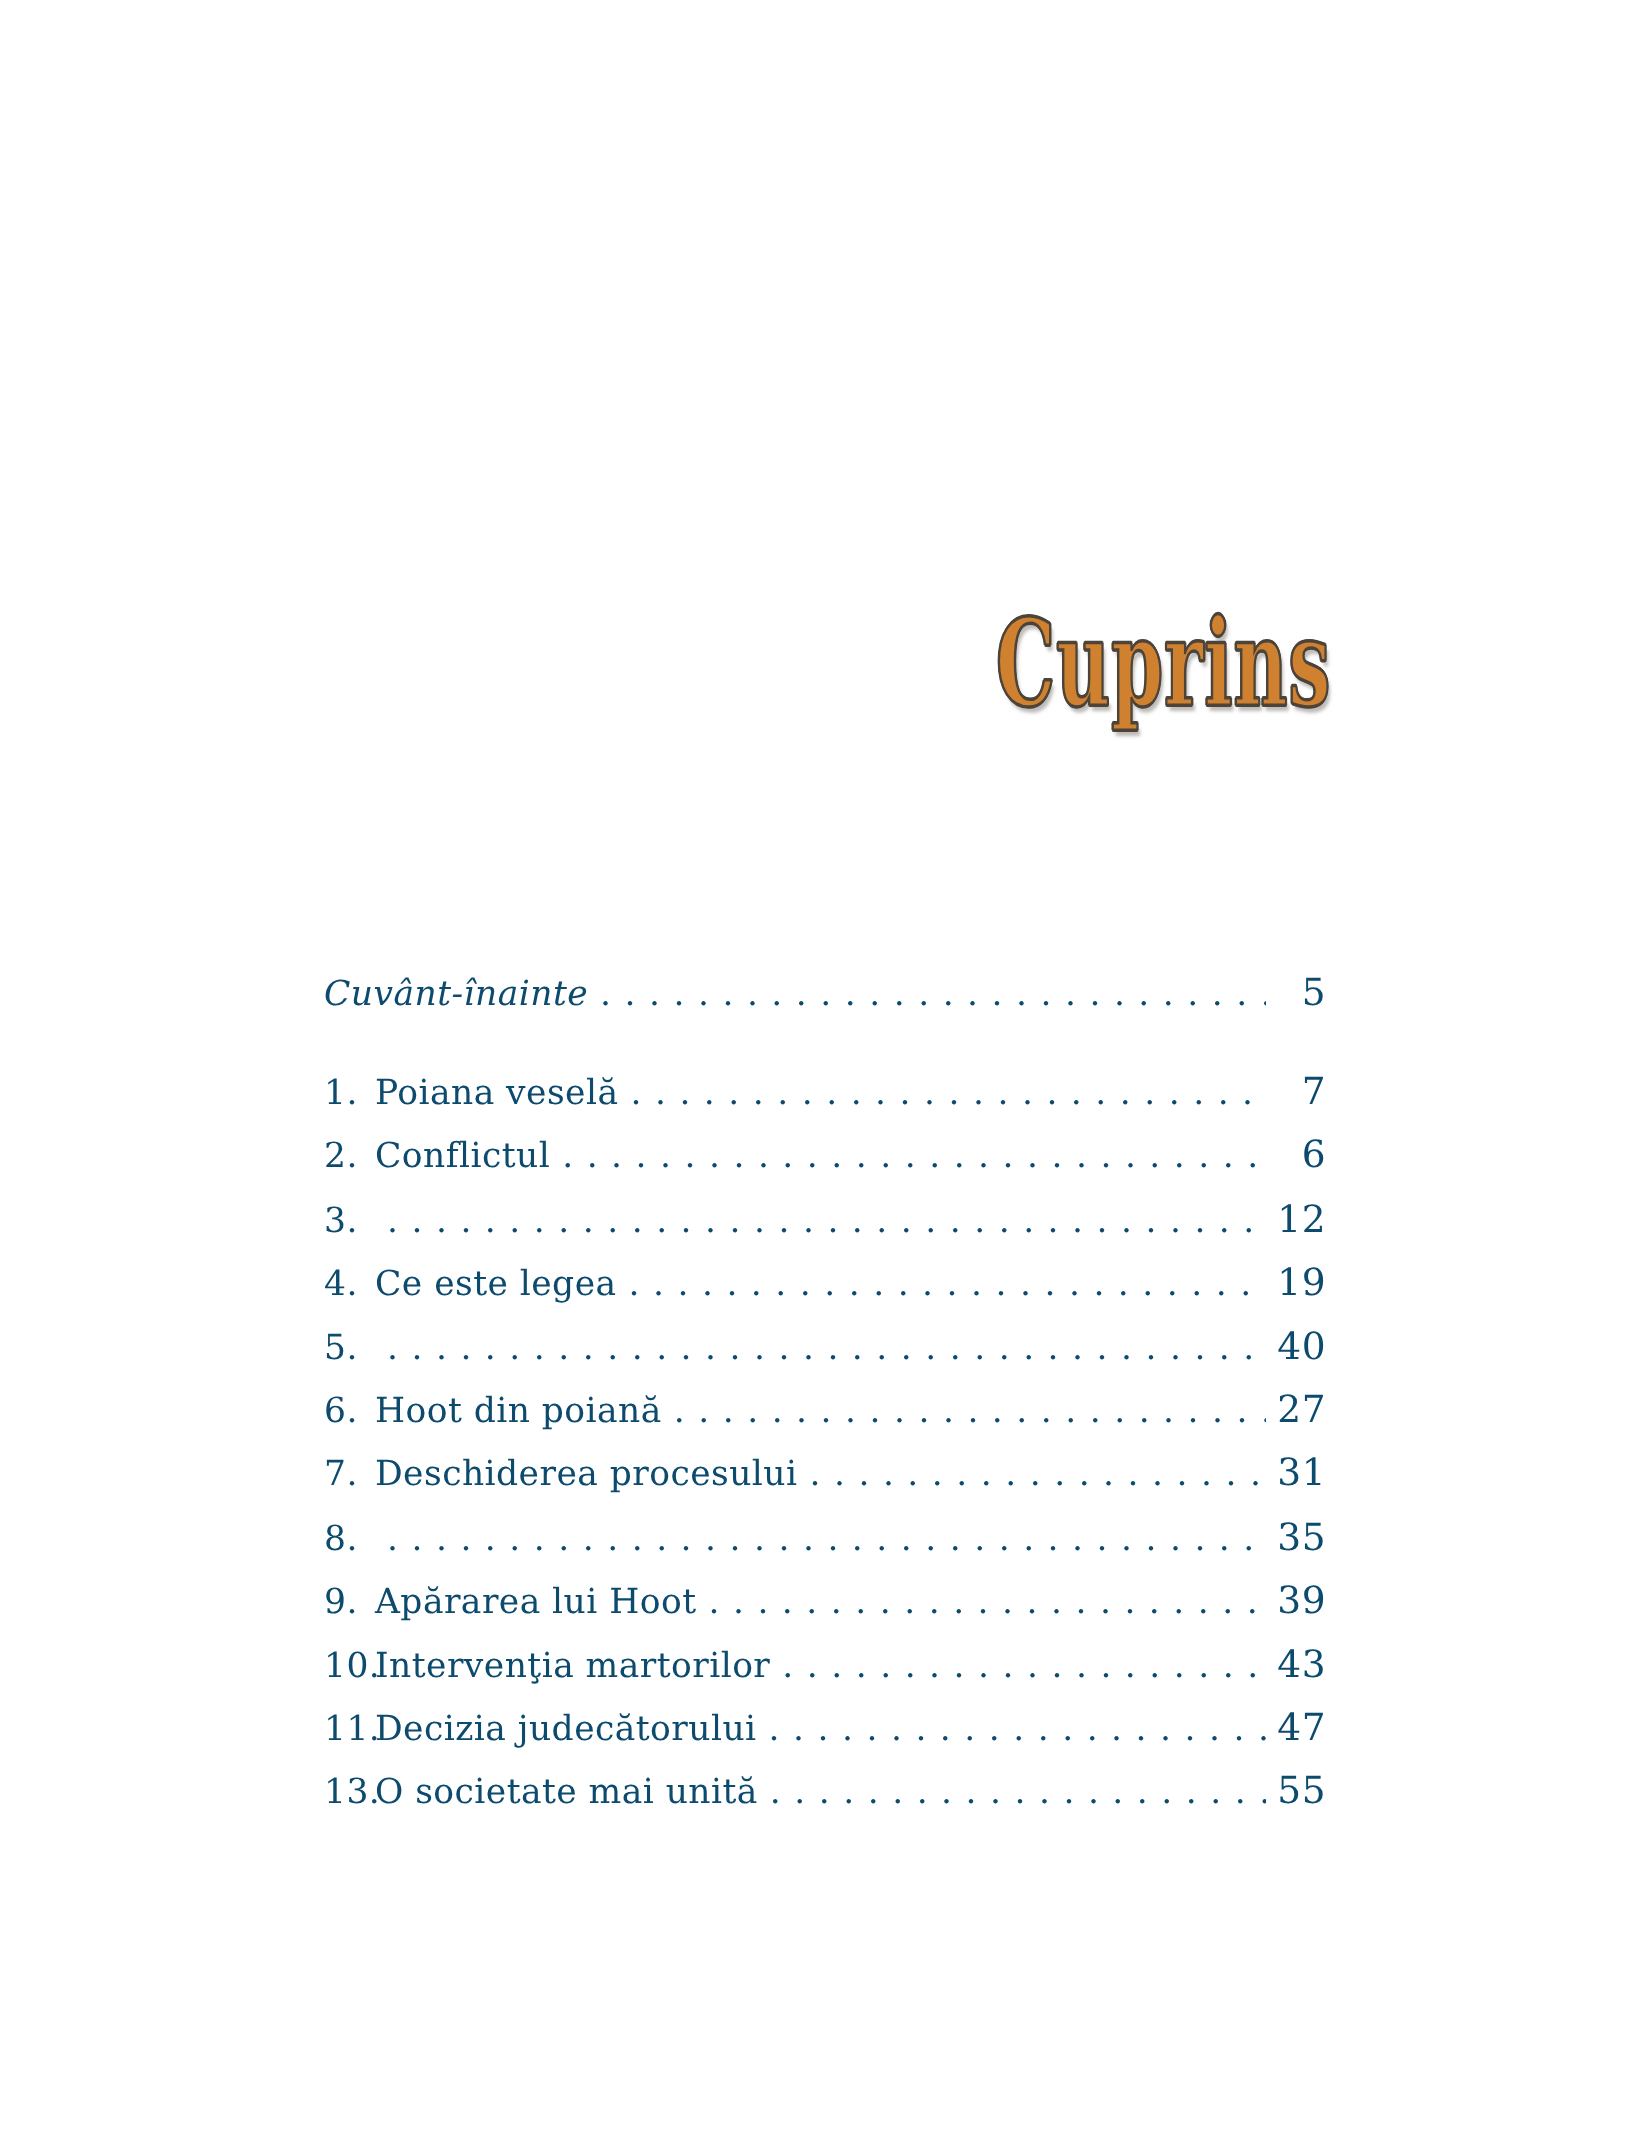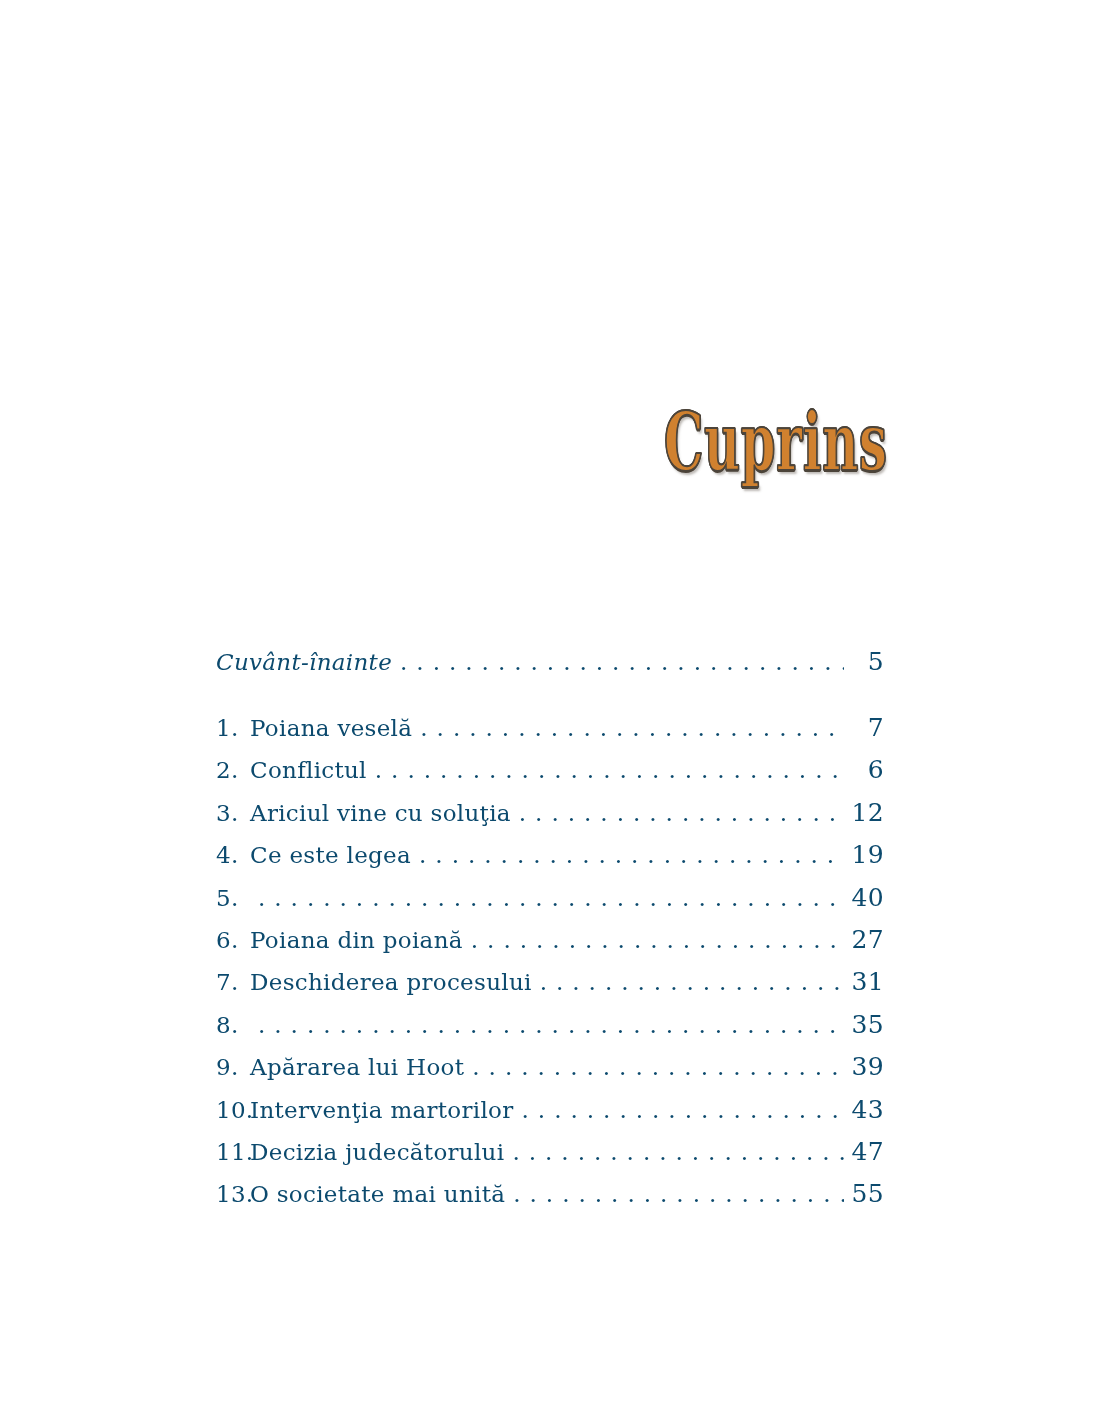--- a/index.html
+++ b/index.html
@@ -118,41 +118,40 @@
 
   <div class="toc-row">
     <span class="num">2.</span>
     <span class="label">Conflictul</span>
     <span class="dots"></span>
     <span class="pagenum">6</span>
   </div>
 
   <div class="toc-row">
     <span class="num">3.</span>
-    <span class="label">Ariciul vine cu soluţia</span>
     <span class="dots"></span>
     <span class="pagenum">12</span>
   </div>
 
   <div class="toc-row">
     <span class="num">4.</span>
     <span class="label">Ce este legea</span>
     <span class="dots"></span>
     <span class="pagenum">19</span>
   </div>
 
   <div class="toc-row">
     <span class="num">5.</span>
     <span class="dots"></span>
     <span class="pagenum">40</span>
   </div>
 
   <div class="toc-row">
     <span class="num">6.</span>
-    <span class="label">Poiana din poiană</span>
+    <span class="label">Hoot din poiană</span>
     <span class="dots"></span>
     <span class="pagenum">27</span>
   </div>
 
   <div class="toc-row">
     <span class="num">7.</span>
     <span class="label">Deschiderea procesului</span>
     <span class="dots"></span>
     <span class="pagenum">31</span>
   </div>

